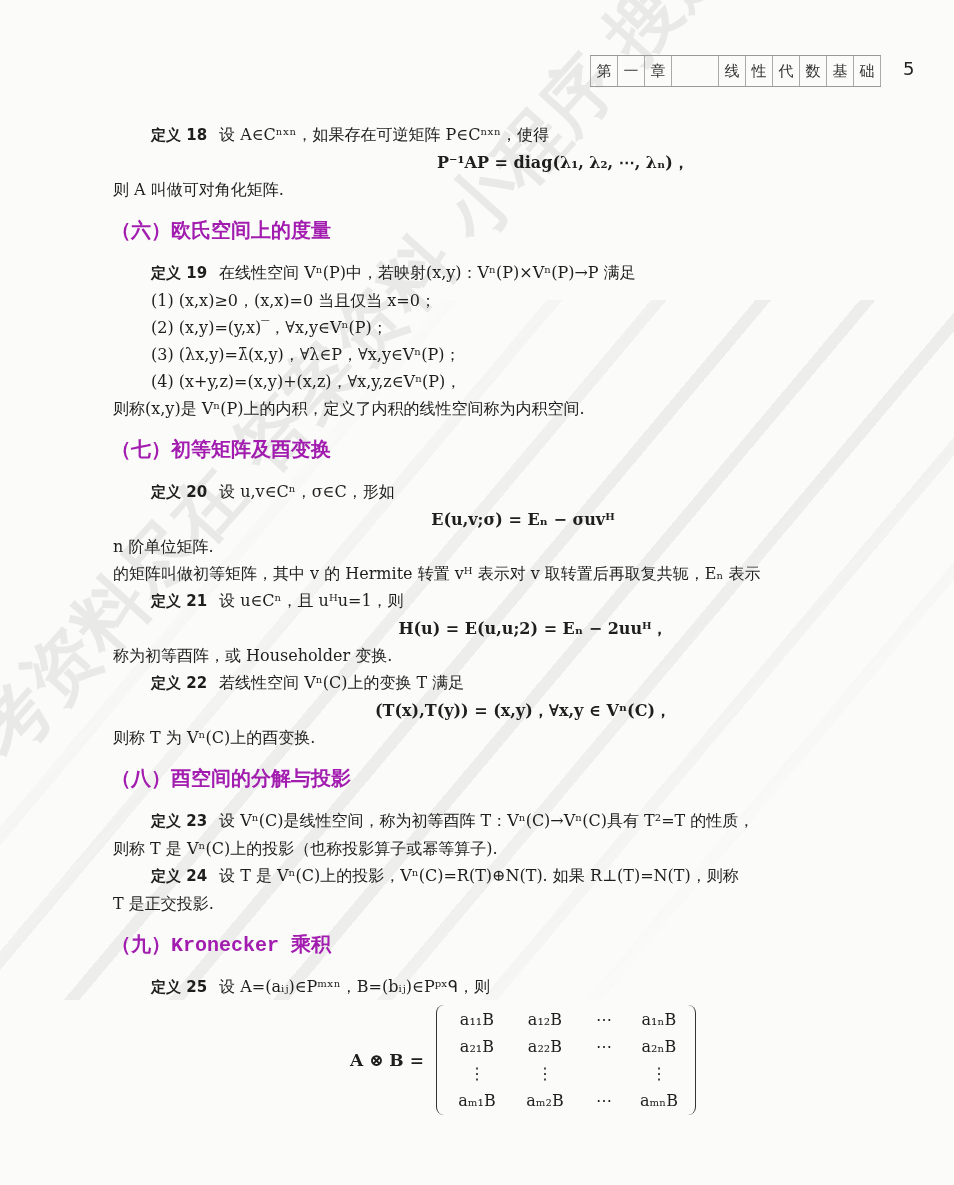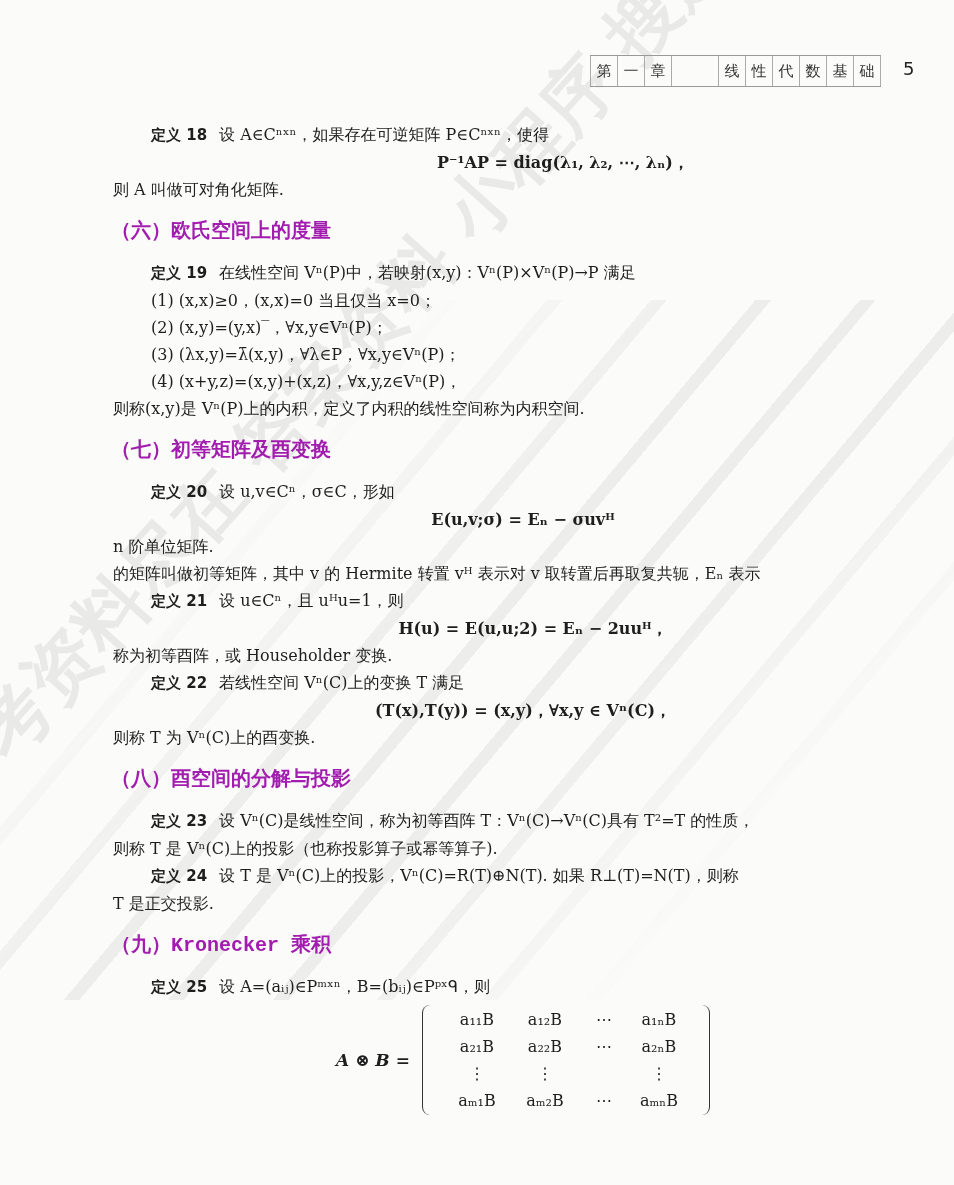--- a/index.html
+++ b/index.html
@@ -37,24 +37,24 @@
   p { margin: 0; }
   .indent { padding-left: 38px; }
   .def-label { font-family: "DejaVu Sans", sans-serif; font-weight: bold; font-size: 15px; margin-right: 12px; }
   .center { text-align: center; font-weight: bold; }
   .formula { font-style: normal; }
   .sec {
     font-family: Liberation Mono, monospace; font-weight: bold; font-size: 20px; margin: 14px 0 12px -2px;
     line-height: 30px; color: #a21caf;
   }
   .matrix-wrap { display: flex; justify-content: center; align-items: center; margin-top: 4px; margin-left: 40px; }
-  .matrix-lhs { font-weight: bold; margin-right: 12px; font-size: 17px; font-style: italic; }
+  .matrix-lhs { font-weight: bold; margin-right: 12px; font-size: 17px; }
   .matrix {
     display: grid; grid-template-columns: 68px 68px 50px 60px; row-gap: 2px;
-    border-left: 1.5px solid #333; border-right: 1.5px solid #333; border-radius: 8px; padding: 2px 20px;
+    border-left: 1.5px solid #333; border-right: 1.5px solid #333; border-radius: 8px; padding: 2px 6px;
     font-size: 16px;
   }
   .matrix span { text-align: center; line-height: 25px; }
 </style>
 </head>
 <body>
 
 <div class="wm-stripes"></div>
 <div class="watermark">考资料尽在 答案资料 小程序 搜题</div>
 

